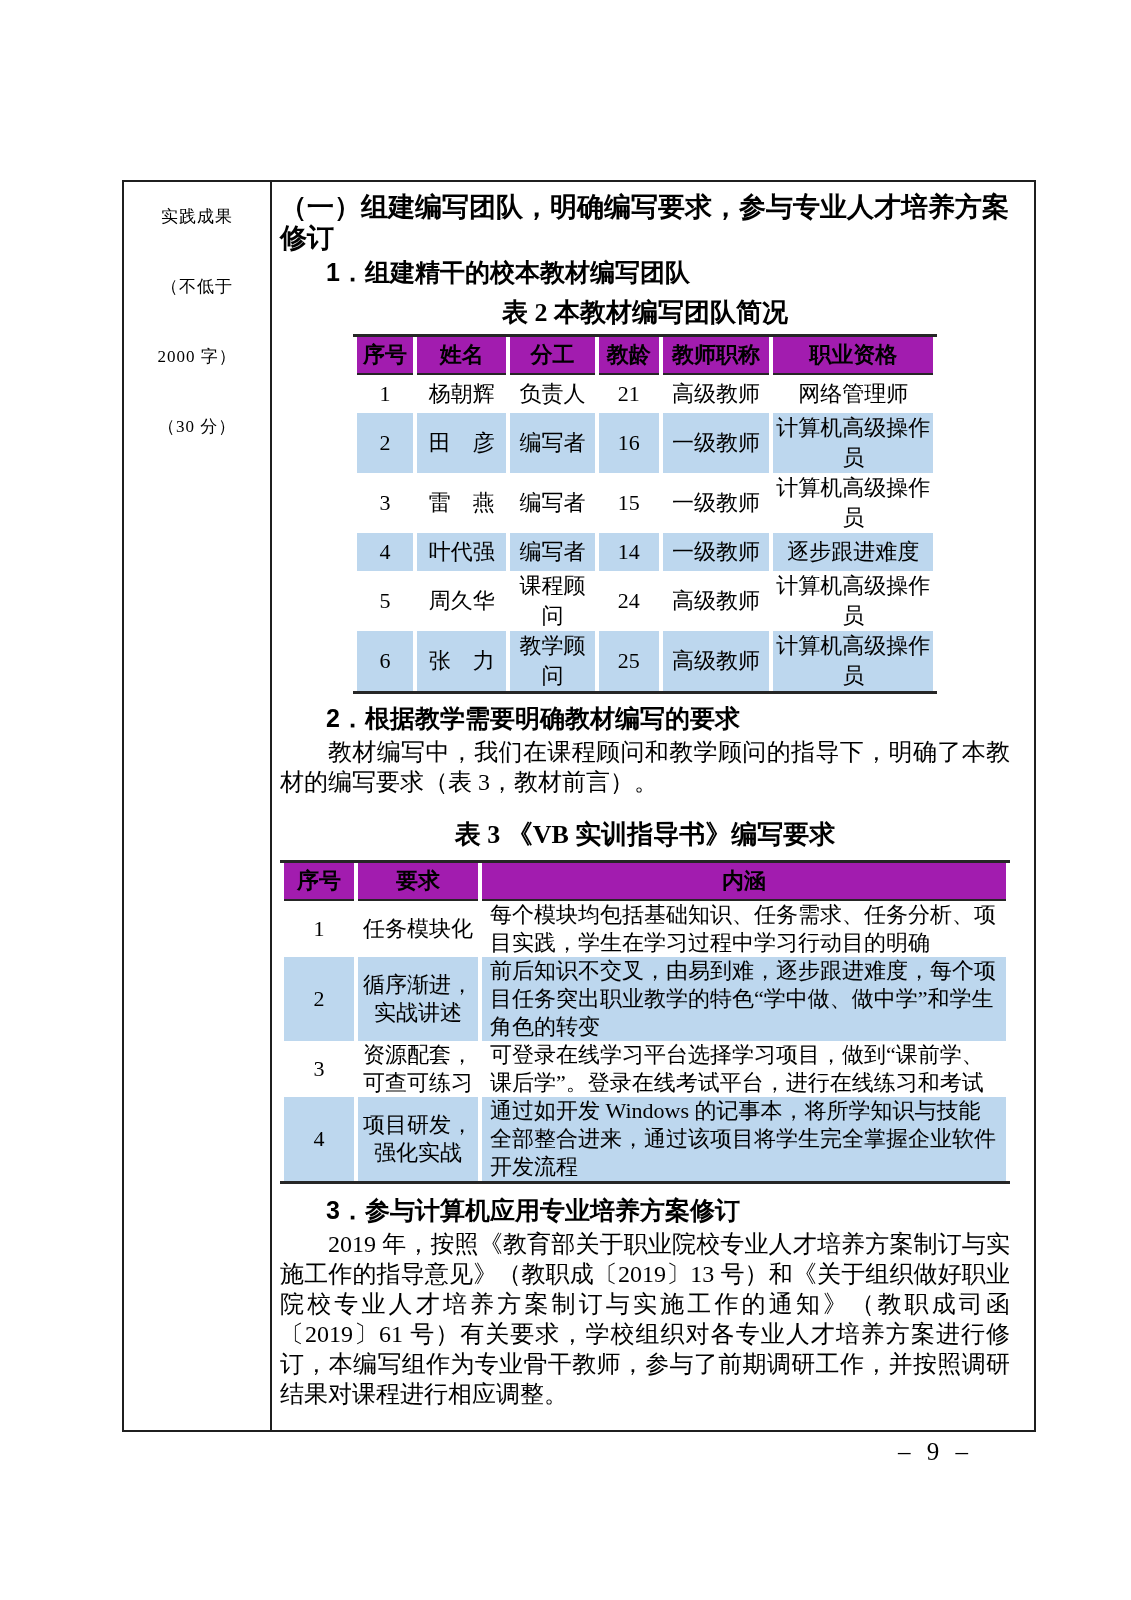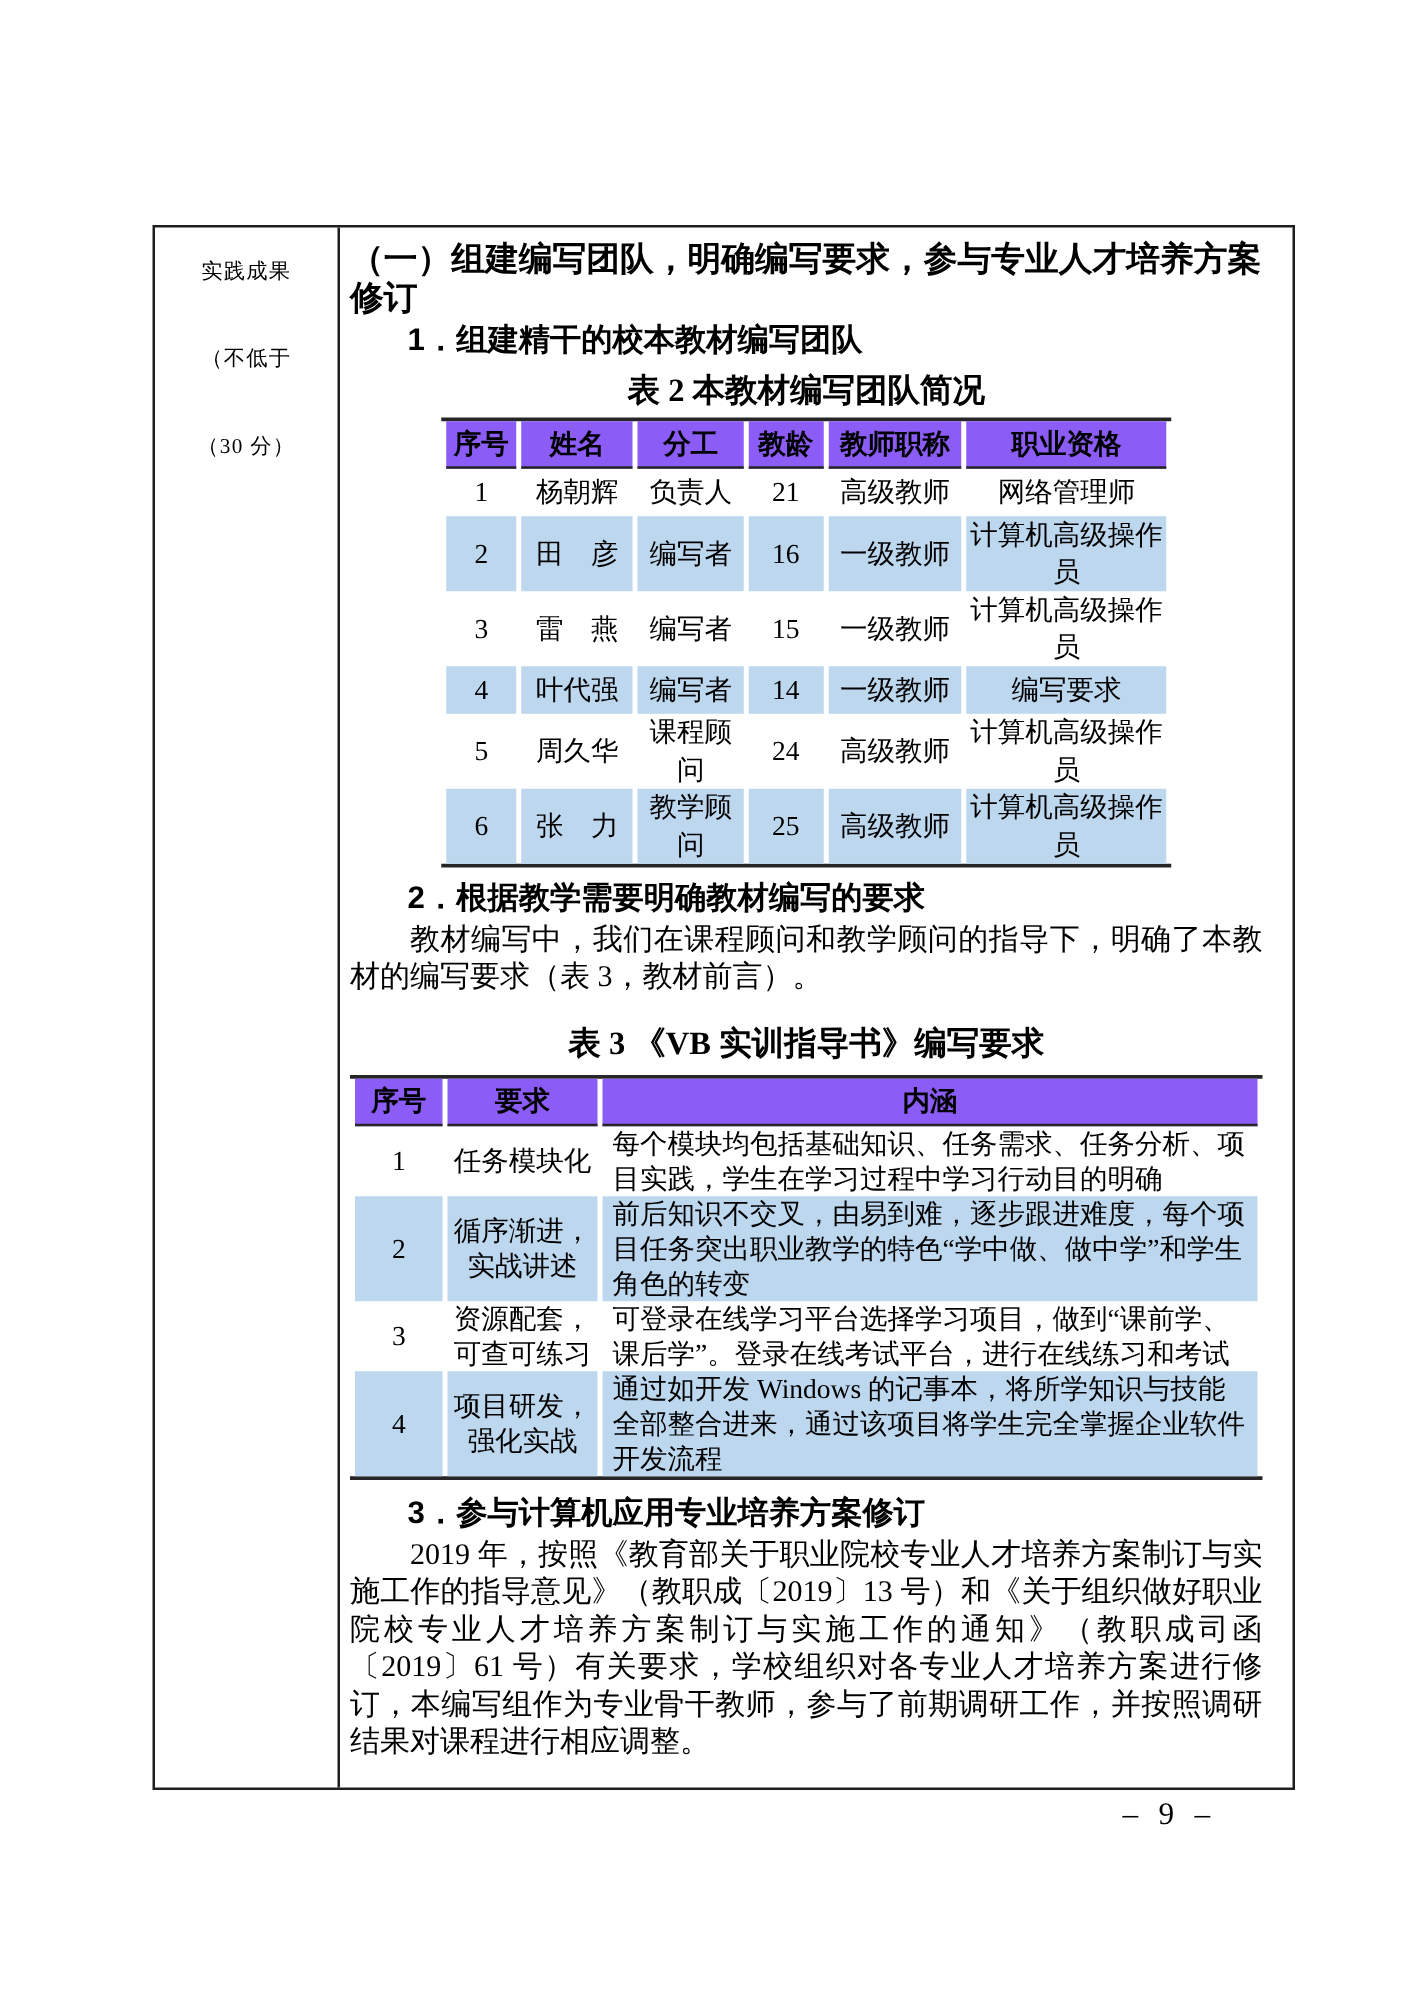--- a/index.html
+++ b/index.html
@@ -36,21 +36,21 @@
   }
   .caption {
     text-align:center; font-weight:bold; font-size:26px;
     margin:8px 0 4px 0;
   }
   .cap-t3 { margin:20px 0 8px 0; }
 
   .tbl-wrap { border-top:3px solid #262626; border-bottom:3px solid #262626; }
   .tbl-wrap table { border-collapse:separate; border-spacing:4px 0; width:100%; }
   .tbl-wrap th {
-    background:#8b5cf6; font-weight:bold; font-size:22px;
+    background:#a21caf; font-weight:bold; font-size:22px;
     height:38px; border-bottom:2px solid #262626; text-align:center; padding:0 2px;
   }
   .t2-wrap { width:584px; margin:0 auto; }
   .t2-wrap td { height:38px; font-size:22px; text-align:center; padding:0 2px; }
   .t2-wrap tbody tr:nth-child(even) td { background:#BDD7EE; }
 
   .t3-wrap { width:100%; }
   .t3-wrap td {
     font-size:22px; line-height:28px; height:56px;
     text-align:center; vertical-align:middle; padding:0 4px;
@@ -67,20 +67,21 @@
   }
 </style>
 </head>
 <body>
 
 <div class="frame">
 
   <div class="left-cell">
     <div class="ln">实践成果</div>
     <div class="ln">（不低于</div>
+    <div class="ln">2000 字）</div>
     <div class="ln">（30 分）</div>
   </div>
 
   <div class="main-cell">
 
     <div class="h-major">（一）组建编写团队，明确编写要求，参与专业人才培养方案修订</div>
     <div class="h-minor">1．组建精干的校本教材编写团队</div>
 
     <div class="caption">表 2  本教材编写团队简况</div>
     <div class="tbl-wrap t2-wrap">
@@ -127,21 +128,21 @@
               <td>15</td>
               <td>一级教师</td>
               <td>计算机高级操作员</td>
             </tr>
             <tr>
               <td>4</td>
               <td>叶代强</td>
               <td>编写者</td>
               <td>14</td>
               <td>一级教师</td>
-              <td>编写要求</td>
+              <td>逐步跟进难度</td>
             </tr>
             <tr>
               <td>5</td>
               <td>周久华</td>
               <td>课程顾问</td>
               <td>24</td>
               <td>高级教师</td>
               <td>计算机高级操作员</td>
             </tr>
             <tr>

